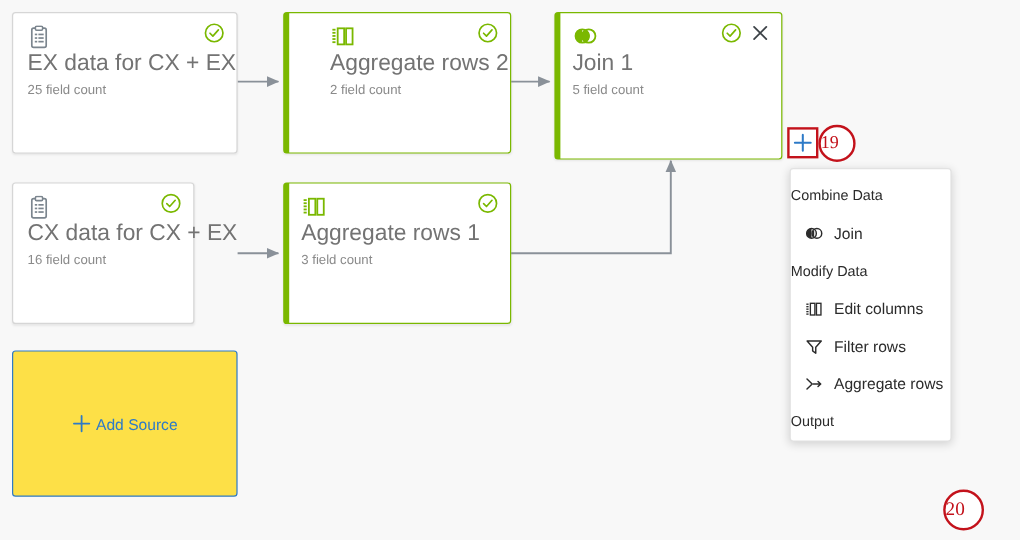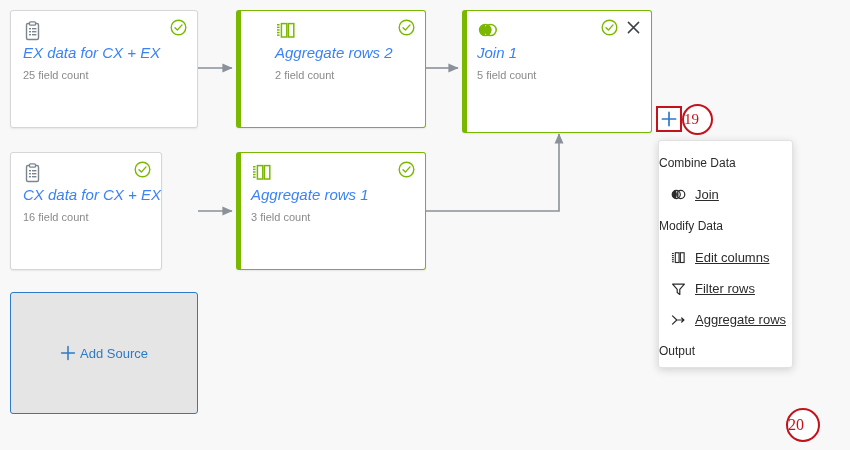--- a/index.html
+++ b/index.html
@@ -30,26 +30,25 @@
     border-left:5px solid #7ab800;
   }
   .node-head{
     position:relative;
     height:34px;
     padding:10px 12px 0 12px;
     box-sizing:border-box;
   }
   .node.green .node-head{padding-left:10px;}
   .node-title{
-    font-size:15px;
-    color:#3b82f6;
+    font-size:19px;
+    color:#737373;
     padding:0 12px;
     line-height:16px;
     white-space:nowrap;
-    font-style:italic;
   }
   .node.green .node-title{padding-left:10px;}
   .node-sub{
     font-size:11px;
     color:#8a8a8a;
     padding:8px 12px 0 12px;
     line-height:13px;
   }
   .node.green .node-sub{padding-left:10px;}
 
@@ -59,21 +58,21 @@
   }
 
   
   .ico{display:inline-block;line-height:0;}
   .check{width:17px;height:17px;}
   .xbtn{width:15px;height:15px;cursor:pointer;}
 
   
   .add-source{
     position:absolute;
-    background:#e5e5e5;
+    background:#fde047;
     border:1px solid #2d7ac7;
     border-radius:3px;
     box-sizing:border-box;
     display:flex;align-items:center;justify-content:center;
     cursor:pointer;
   }
   .add-source-inner{display:flex;align-items:center;gap:4px;color:#2d7ac7;font-size:13px;}
 
   
   .plus-btn{
@@ -121,21 +120,20 @@
   }
   .menu-item{
     display:flex;align-items:center;
     gap:9px;
     padding:7px 0 7px 12px;
     font-size:13px;
     color:#2b2b2b;
     cursor:pointer;
     line-height:17px;
     white-space:nowrap;
-    text-decoration:underline;
   }
   .menu-item.hover{background:#f0f0f0;}
   .menu-ico{width:15px;height:15px;flex:0 0 15px;display:flex;align-items:center;justify-content:center;}
 </style>
 </head>
 <body>
 
 <div class="canvas">
 
   <svg class="wires">

